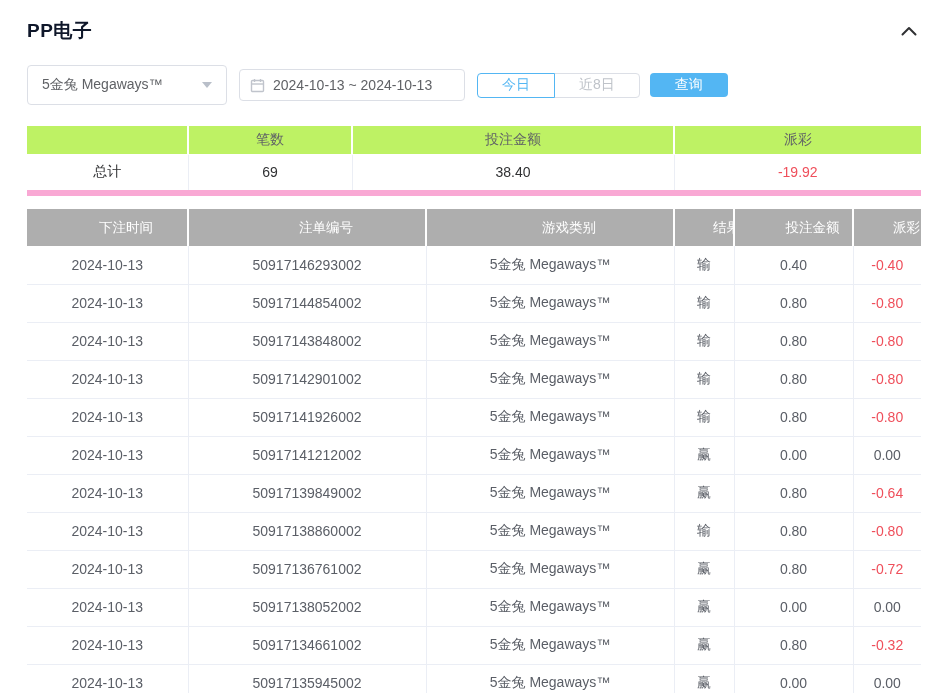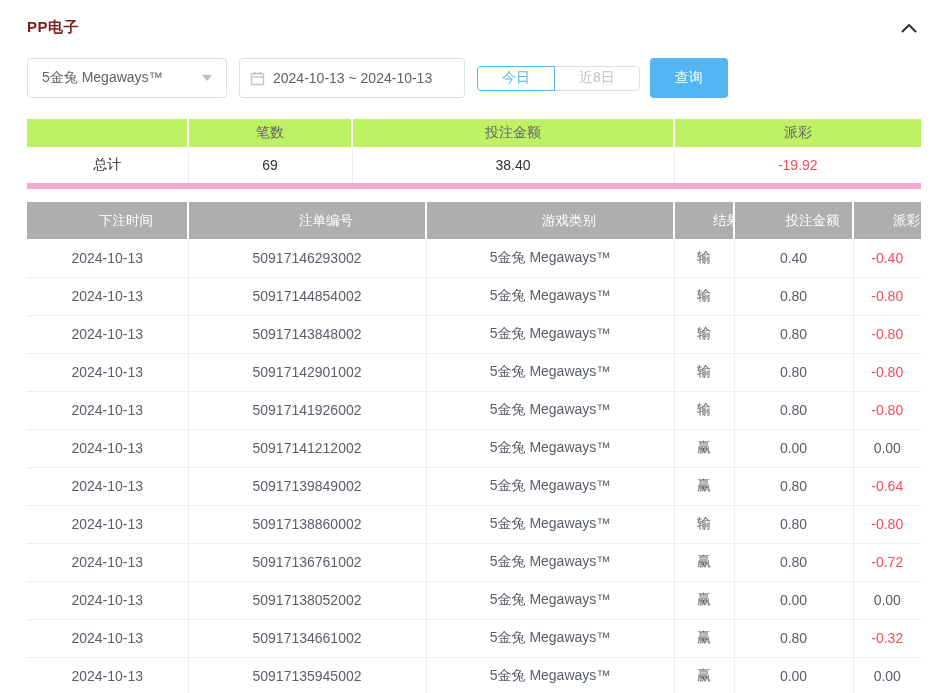--- a/index.html
+++ b/index.html
@@ -1,52 +1,52 @@
 <!DOCTYPE html>
 <html><head>
 <meta charset="utf-8">
 <style>
   * { margin: 0; padding: 0; box-sizing: border-box; }
   html, body { width: 948px; height: 693px; overflow: hidden; background: #fff; }
   body { font-family: "Liberation Sans", "DejaVu Sans", sans-serif; color: #606266; }
   .panel { padding: 18px 27px 0 27px; }
 
   .panel-header { display: flex; justify-content: space-between; align-items: center; }
-  .panel-title { font-size: 15px; font-weight: 700; color: #7f1d1d; letter-spacing: .5px; }
+  .panel-title { font-size: 19px; font-weight: 700; color: #0f172a; letter-spacing: .5px; }
   .collapse-btn { cursor: pointer; padding: 2px 4px; line-height: 0; }
 
   .filter-bar { display: flex; align-items: center; margin-top: 21px; }
   .select-box {
     width: 200px; height: 40px; border: 1px solid #dcdfe6; border-radius: 4px;
     display: flex; align-items: center; justify-content: space-between;
     padding: 0 14px; font-size: 14px; color: #606266; cursor: pointer; background: #fff;
   }
   .caret-down {
     width: 0; height: 0; border-left: 5px solid transparent; border-right: 5px solid transparent;
     border-top: 6px solid #b9bfc9;
   }
   .date-box {
-    margin-left: 12px; width: 226px; height: 40px; border: 1px solid #dcdfe6; border-radius: 4px;
+    margin-left: 12px; width: 226px; height: 32px; border: 1px solid #dcdfe6; border-radius: 4px;
     display: flex; align-items: center; padding: 0 10px; font-size: 14px; color: #606266;
     cursor: pointer; background: #fff;
   }
   .date-box .cal { margin-right: 8px; line-height: 0; }
 
   .btn-group { display: flex; margin-left: 12px; }
   .qbtn {
     height: 25px; background: #fff; border: 1px solid #dcdfe6; font-size: 14px;
     color: #bfc3c9; cursor: pointer; font-family: inherit; padding: 0 24px;
   }
   .qbtn + .qbtn { margin-left: -1px; }
   .qbtn:first-child { border-radius: 4px 0 0 4px; }
   .qbtn:last-child { border-radius: 0 4px 4px 0; text-align: center; }
   .qbtn.active { color: #53b6f3; border-color: #53b6f3; position: relative; z-index: 2; }
 
   .query-btn {
-    margin-left: 10px; width: 78px; height: 40px; background: #53b6f3; color: #fff;
+    margin-left: 10px; width: 78px; height: 24px; background: #53b6f3; color: #fff;
     border: none; border-radius: 4px; font-size: 14px; cursor: pointer; font-family: inherit;
   }
 
   table { border-collapse: collapse; table-layout: fixed; width: 894px; font-size: 14px; }
   td, th { text-align: center; font-weight: 400; overflow: hidden; white-space: nowrap; }
 
   .summary-table { margin-top: 21px; }
   .summary-table th {
     background: #bef264; height: 28px; color: #606266;
     border-right: 2px solid #fff; border-bottom: 1px solid #fff;

